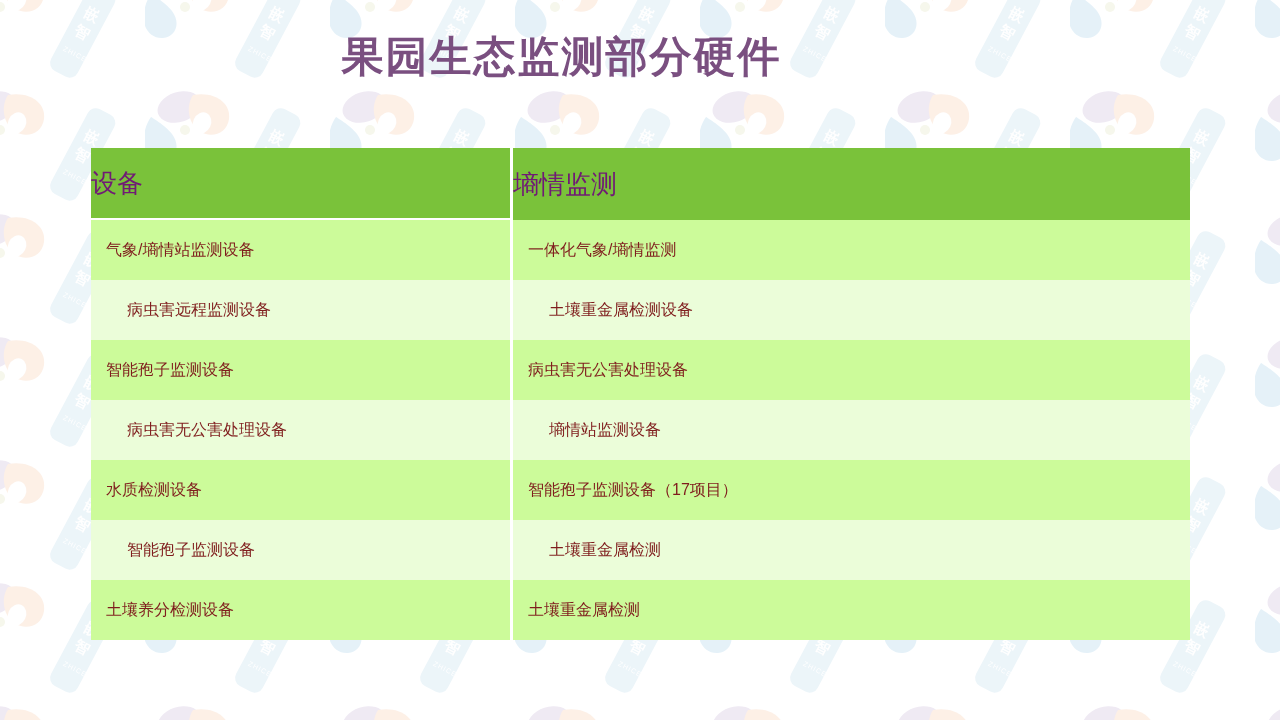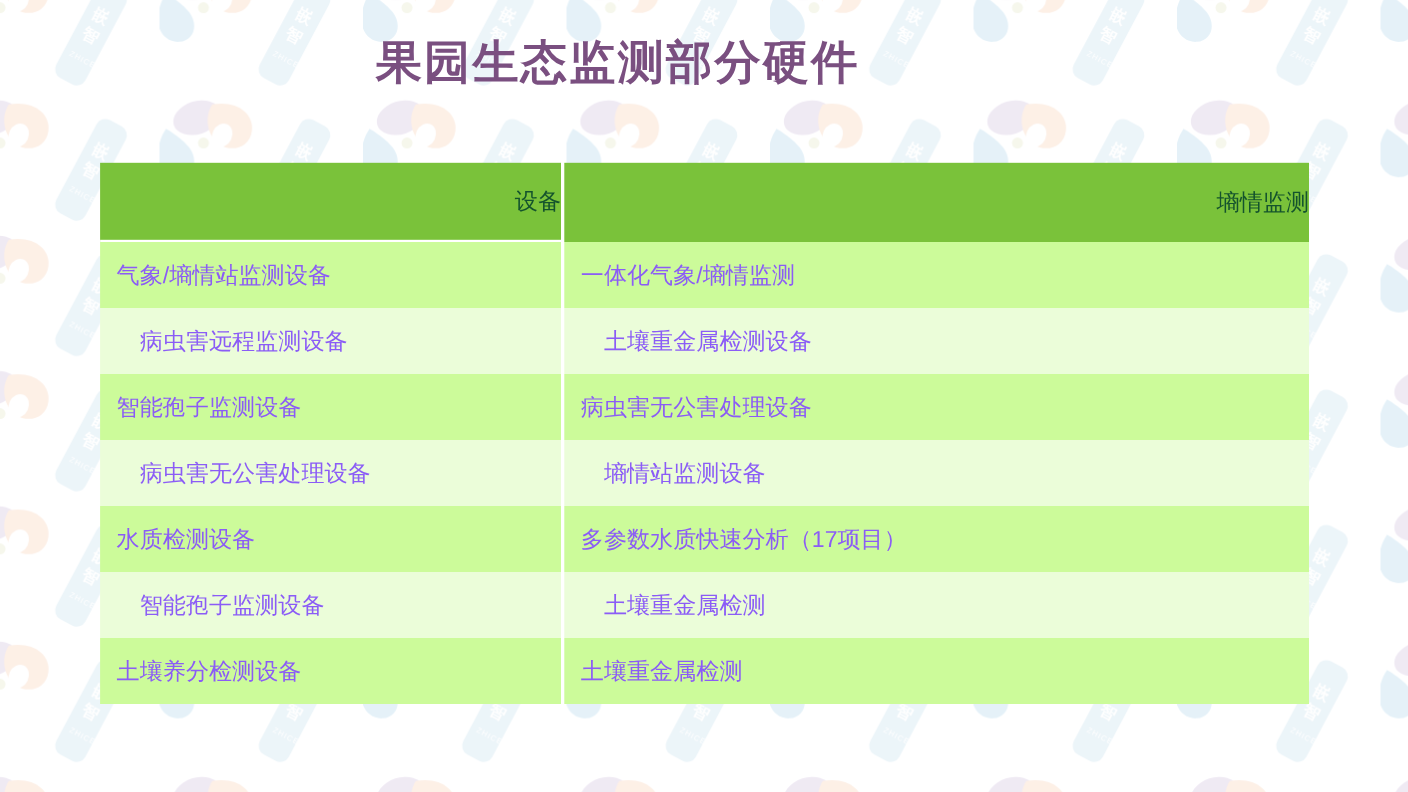--- a/index.html
+++ b/index.html
@@ -56,40 +56,40 @@
     table-layout: fixed;
   }
 
   #hardware-table col.col-device  { width: 419px; }
   #hardware-table col.col-gap     { width: 3px; }
   #hardware-table col.col-func    { width: 677px; }
 
   #hardware-table th {
     height: 70px;
     background: #7ac23a;
-    color: #14532d;
-    font-size: 21px;
+    color: #701a75;
+    font-size: 26px;
     font-weight: normal;
-    text-align: right;
+    text-align: left;
     vertical-align: middle;
     padding: 0;
     border: 0;
   }
 
   #hardware-table th.gap-cell,
   #hardware-table td.gap-cell {
     background: #ffffff;
     padding: 0;
     border: 0;
   }
 
   #hardware-table td {
     height: 60px;
-    font-size: 21px;
-    color: #8b5cf6;
+    font-size: 16px;
+    color: #7f1d1d;
     text-align: left;
     vertical-align: middle;
     padding: 0 0 0 15px;
     border: 0;
     white-space: nowrap;
   }
 
   #hardware-table tbody tr.row-even td.data-cell { background: #ccfb9a; }
   #hardware-table tbody tr.row-odd  td.data-cell { background: #ebfdd9; padding-left: 36px; }
 
@@ -162,21 +162,21 @@
 
       <tr class="row-odd">
         <td class="data-cell">病虫害无公害处理设备</td>
         <td class="gap-cell"></td>
         <td class="data-cell">墒情站监测设备</td>
       </tr>
 
       <tr class="row-even">
         <td class="data-cell">水质检测设备</td>
         <td class="gap-cell"></td>
-        <td class="data-cell">多参数水质快速分析（17项目）</td>
+        <td class="data-cell">智能孢子监测设备（17项目）</td>
       </tr>
 
       <tr class="row-odd">
         <td class="data-cell">智能孢子监测设备</td>
         <td class="gap-cell"></td>
         <td class="data-cell">土壤重金属检测</td>
       </tr>
 
       <tr class="row-even">
         <td class="data-cell">土壤养分检测设备</td>

